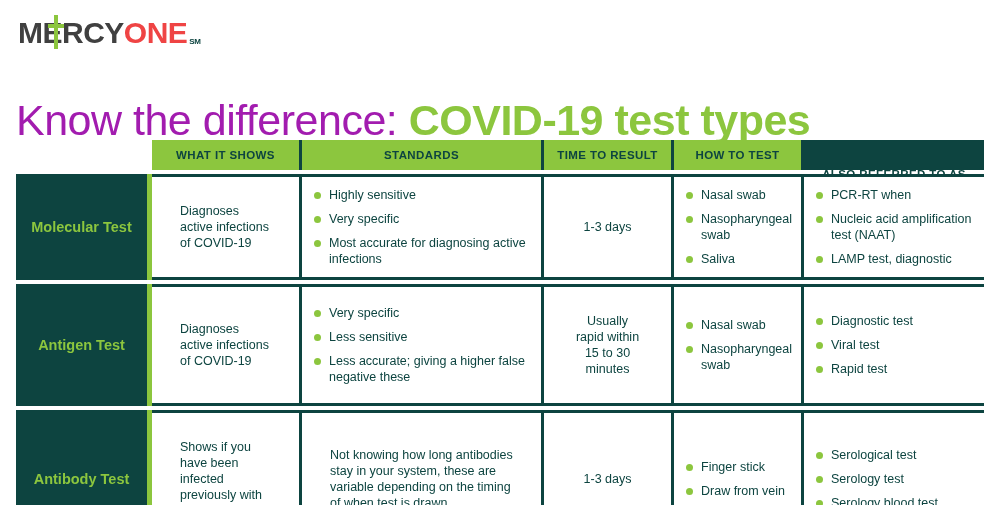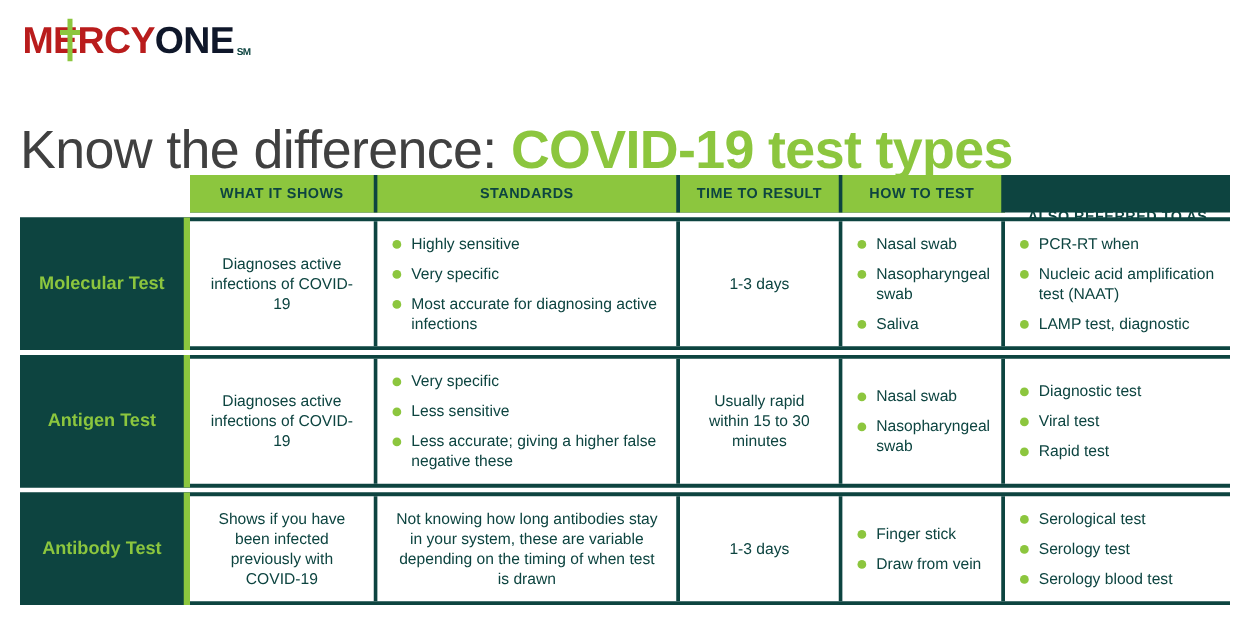--- a/index.html
+++ b/index.html
@@ -25,22 +25,22 @@
     display: flex;
     align-items: flex-end;
     letter-spacing: -0.5px;
   }
   .logo-mark {
     font-size: 30px;
     font-weight: bold;
     line-height: 30px;
     letter-spacing: -0.5px;
   }
-  .logo-mercy { color: #b91c1c; position: relative; }
-  .logo-one { color: #0f172a; }
+  .logo-mercy { color: #404040; position: relative; }
+  .logo-one { color: #ef4444; }
   .logo-sm {
     color: #0d4440;
     font-size: 8px;
     font-weight: bold;
     line-height: 8px;
     margin-left: 2px;
     margin-bottom: 2px;
   }
   
   .logo-cross {
@@ -71,21 +71,21 @@
   
   .title {
     position: absolute;
     left: 16px;
     top: 66px;
     font-size: 43px;
     line-height: 50px;
     white-space: nowrap;
   }
   .title-plain {
-    color: #404040;
+    color: #a21caf;
     font-weight: normal;
     letter-spacing: -0.5px;
   }
   .title-accent {
     color: #8cc63e;
     font-weight: bold;
     letter-spacing: -0.5px;
     text-align: right;
   }
 
@@ -163,21 +163,21 @@
     text-align: center;
   }
 
   
   .col-shows   { width: 150px; flex: 0 0 150px; }
   .col-std     { width: 242px; flex: 0 0 242px; }
   .col-time    { width: 130px; flex: 0 0 130px; }
   .col-how     { width: 130px; flex: 0 0 130px; }
   .col-also    { width: 180px; flex: 0 0 180px; }
 
-  .plain-text { margin: 0; text-align: center; }
+  .plain-text { margin: 16px; }
 
   ul.bullets {
     margin: 0;
     padding: 0;
     list-style: none;
   }
   ul.bullets li {
     position: relative;
     padding-left: 15px;
     margin-bottom: 8px;

